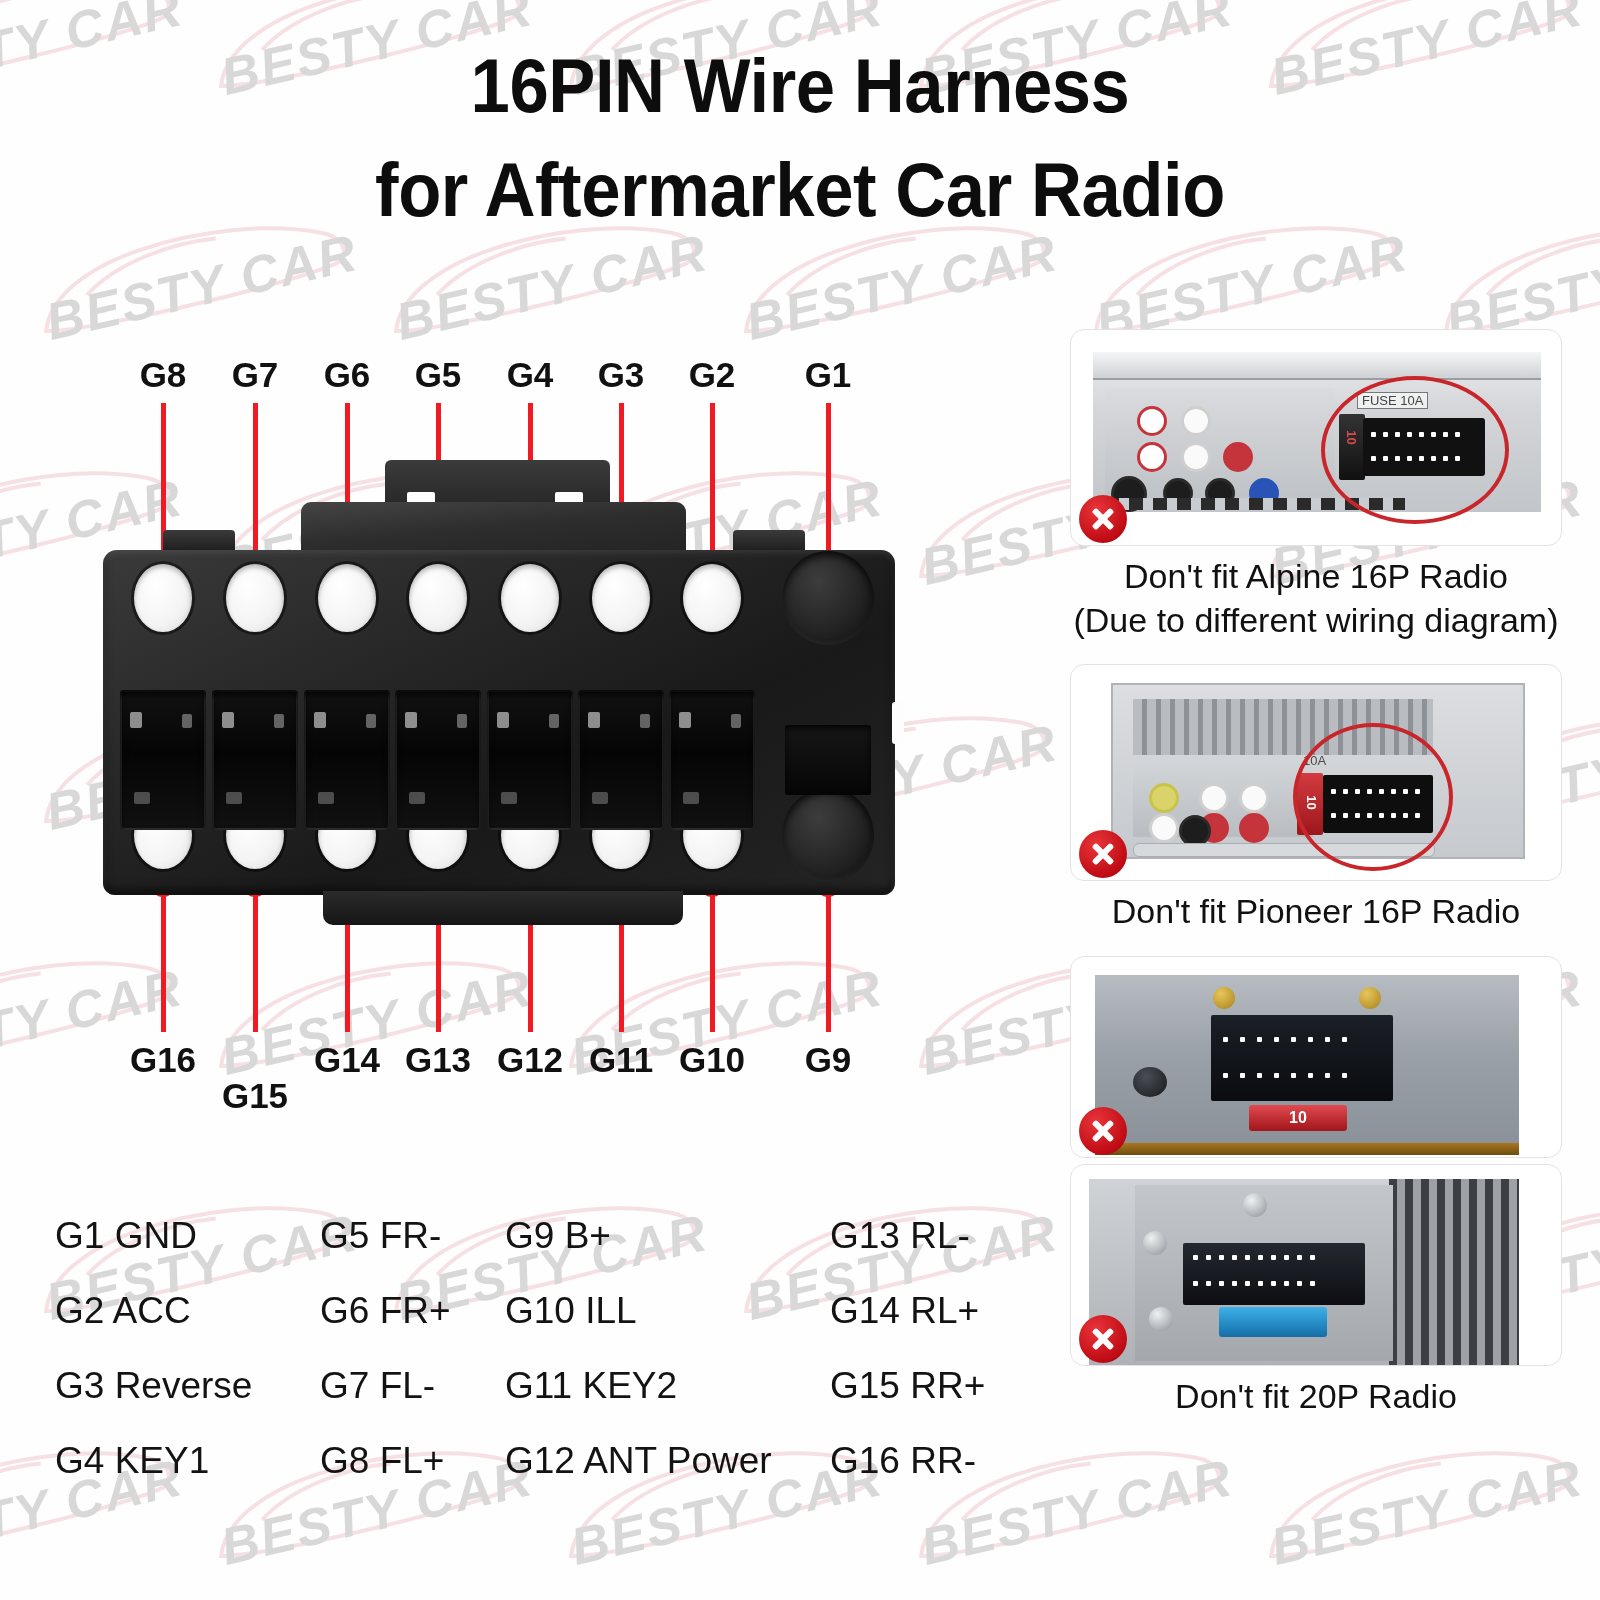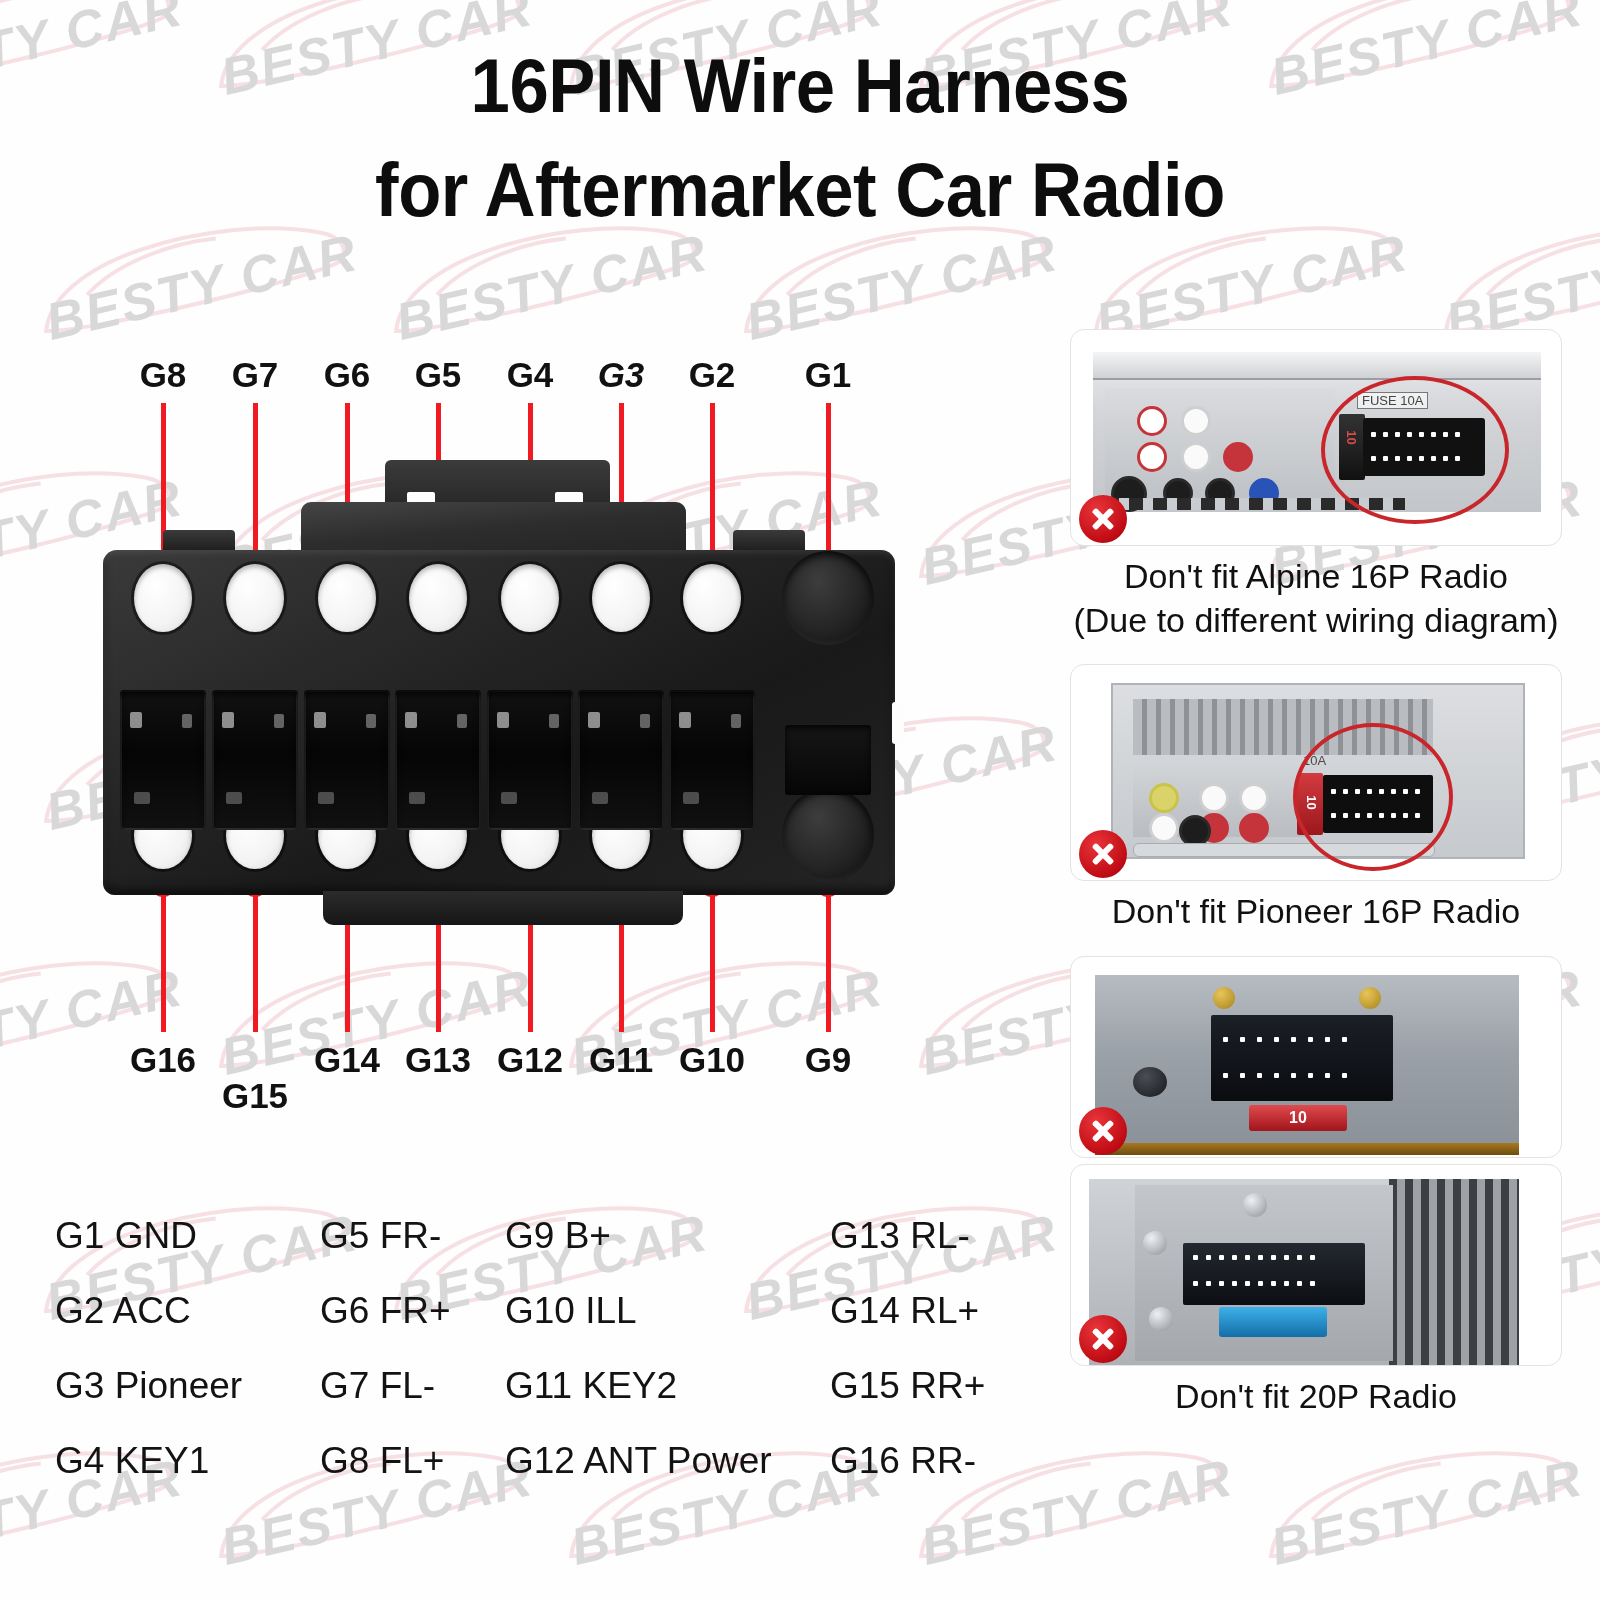--- a/index.html
+++ b/index.html
@@ -590,21 +590,21 @@
 </div>
 
 <div id="diagram">
 
   <div id="top-pin-labels">
       <div class="pin-label" style="left: 103px; top: 55px;">G8</div>
       <div class="pin-label" style="left: 195px; top: 55px;">G7</div>
       <div class="pin-label" style="left: 287px; top: 55px;">G6</div>
       <div class="pin-label" style="left: 378px; top: 55px;">G5</div>
       <div class="pin-label" style="left: 470px; top: 55px;">G4</div>
-      <div class="pin-label" style="left: 561px; top: 55px; font-style: italic;">G3</div>
+      <div class="pin-label" style="left: 561px; top: 55px;">G3</div>
       <div class="pin-label" style="left: 652px; top: 55px;">G2</div>
       <div class="pin-label" style="left: 768px; top: 55px;">G1</div>
     </div>
   <div id="bottom-pin-labels">
       <div class="pin-label" style="left: 103px; top: 740px;">G16</div>
       <div class="pin-label" style="left: 195px; top: 776px;">G15</div>
       <div class="pin-label" style="left: 287px; top: 740px;">G14</div>
       <div class="pin-label" style="left: 378px; top: 740px;">G13</div>
       <div class="pin-label" style="left: 470px; top: 740px;">G12</div>
       <div class="pin-label" style="left: 561px; top: 740px;">G11</div>
@@ -709,21 +709,21 @@
           <td class="c2">G9 B+</td>
           <td class="c3">G13 RL-</td>
         </tr>
         <tr>
           <td class="c0">G2 ACC</td>
           <td class="c1">G6 FR+</td>
           <td class="c2">G10 ILL</td>
           <td class="c3">G14 RL+</td>
         </tr>
         <tr>
-          <td class="c0">G3 Pioneer</td>
+          <td class="c0">G3 Reverse</td>
           <td class="c1">G7 FL-</td>
           <td class="c2">G11 KEY2</td>
           <td class="c3">G15 RR+</td>
         </tr>
         <tr>
           <td class="c0">G4 KEY1</td>
           <td class="c1">G8 FL+</td>
           <td class="c2">G12 ANT Power</td>
           <td class="c3">G16 RR-</td>
         </tr>

